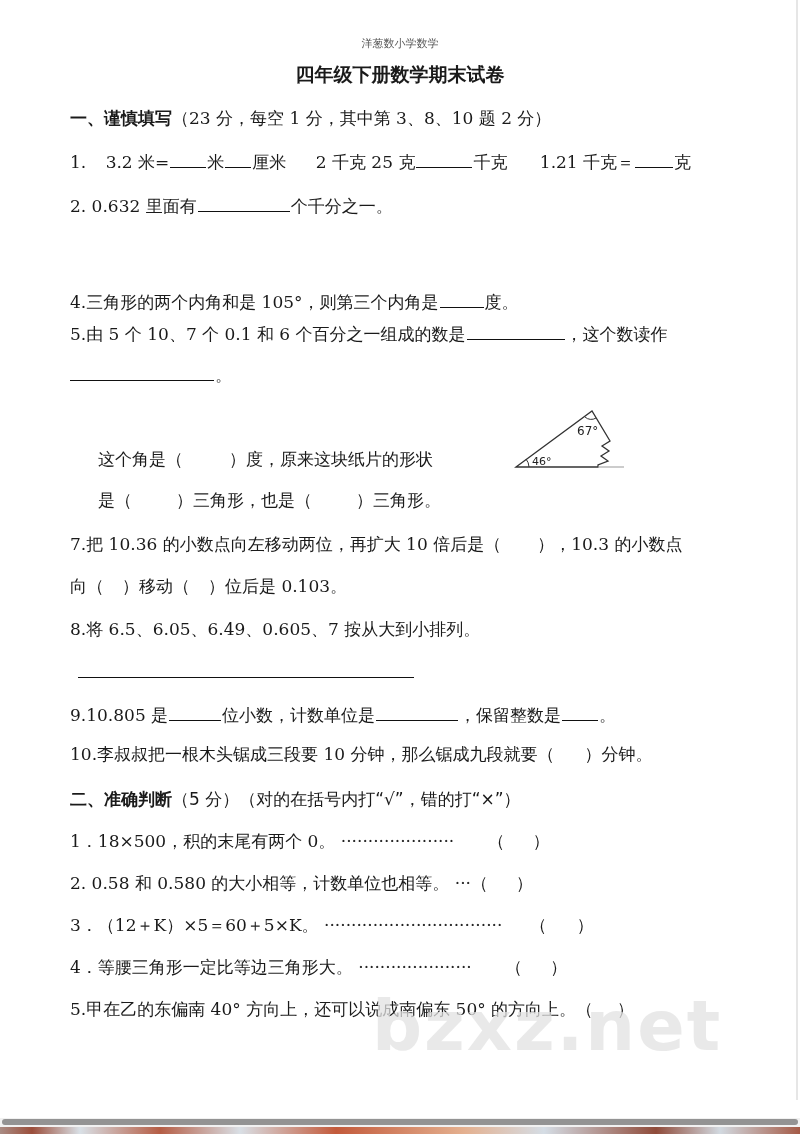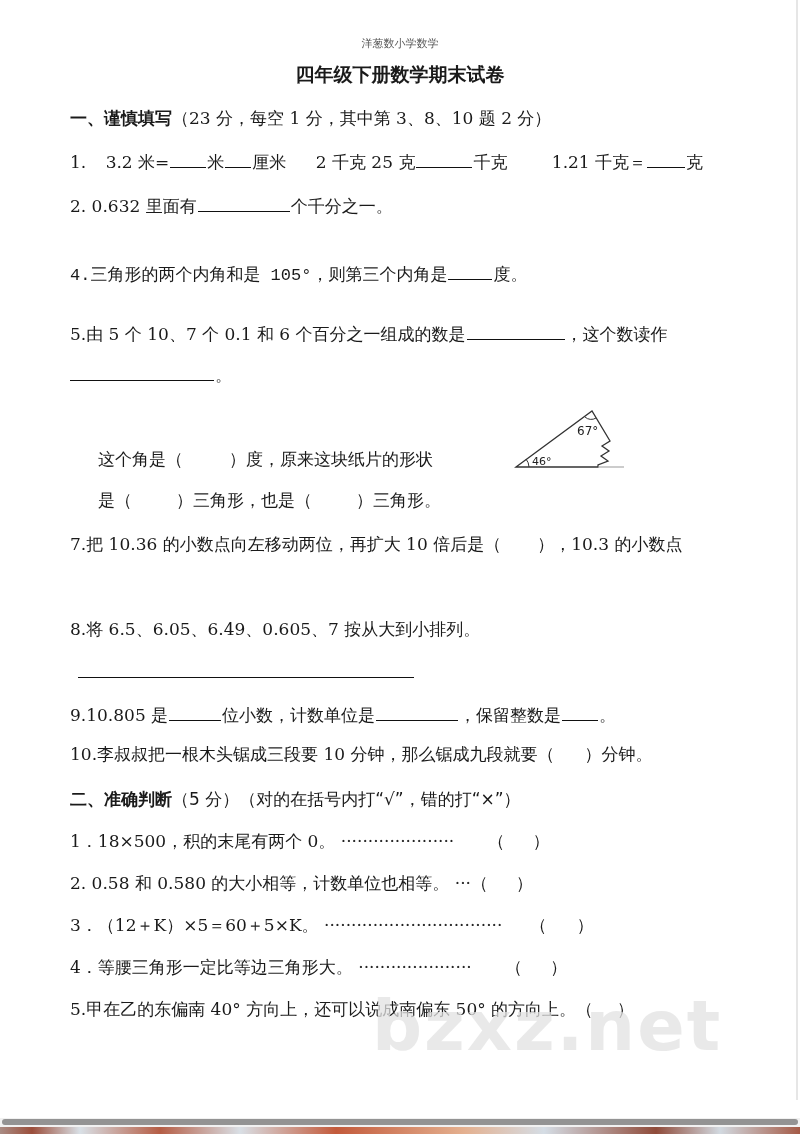--- a/index.html
+++ b/index.html
@@ -41,29 +41,29 @@
   <div class="title">四年级下册数学期末试卷</div>
 
   <div class="line" style="top:107px;">
     <span class="sec-title">一、谨慎填写</span><span class="sec-note">（23 分，每空 1 分，其中第 3、8、10 题 2 分）</span>
   </div>
 
   <div class="line" style="top:150px;">
     <span>1.</span>
     <span style="margin-left:14px;">3.2 米=</span><span class="blank" style="width:36px;"></span><span>米</span><span class="blank" style="width:26px;"></span><span>厘米</span>
     <span style="margin-left:24px;">2 千克 25 克</span><span class="blank" style="width:56px;"></span><span>千克</span>
-    <span style="margin-left:39px;">1.21 千克＝</span><span class="blank" style="width:38px;"></span><span>克</span>
+    <span style="margin-left:27px;">1.21 千克＝</span><span class="blank" style="width:38px;"></span><span>克</span>
   </div>
 
   <div class="line" style="top:194px;">
     <span>2.   0.632 里面有</span><span class="blank" style="width:92px;"></span><span>个千分之一。</span>
   </div>
 
 
-  <div class="line" style="top:262px;font-family:Liberation Mono, monospace;">
+  <div class="line" style="top:290px;">
     <span>4.三角形的两个内角和是 105°，则第三个内角是</span><span class="blank" style="width:44px;"></span><span>度。</span>
   </div>
 
   <div class="line" style="top:322px;">
     <span>5.由 5 个 10、7 个 0.1 和 6 个百分之一组成的数是</span><span class="blank" style="width:98px;"></span><span>，这个数读作</span>
   </div>
   <div class="line" style="top:363px;">
     <span class="blank" style="width:144px; margin-left:0;"></span><span>。</span>
   </div>
 
@@ -78,20 +78,23 @@
     <polygon points="4,59 80,3 98,33 90,38 97,43 89,48 96,53 86,57 86,59" fill="none" stroke="#333" stroke-width="1.3"></polygon>
     <line x1="86" y1="59" x2="112" y2="59" stroke="#999" stroke-width="1"></line>
     <path d="M 17 59 A 13 13 0 0 0 14 51" fill="none" stroke="#333" stroke-width="1"></path>
     <path d="M 73 9 A 9 9 0 0 0 84 10" fill="none" stroke="#333" stroke-width="1"></path>
     <text x="65" y="27" font-size="12" font-family="DejaVu Sans, sans-serif" fill="#222">67°</text>
     <text x="20" y="57" font-size="11" font-family="DejaVu Sans, sans-serif" fill="#222">46°</text>
   </svg>
 
   <div class="line" style="top:533px;">
     <span>7.把 10.36 的小数点向左移动两位，再扩大 10 倍后是（</span><span class="paren" style="width:36px;"></span><span>），10.3 的小数点</span>
+  </div>
+  <div class="line" style="top:575px;">
+    <span>向（</span><span class="paren" style="width:18px;"></span><span>）移动（</span><span class="paren" style="width:18px;"></span><span>）位后是 0.103。</span>
   </div>
 
   <div class="line" style="top:618px;">8.将 6.5、6.05、6.49、0.605、7 按从大到小排列。</div>
   <div class="line" style="top:660px; left:78px;">
     <span class="blank" style="width:336px; margin:0;"></span>
   </div>
 
   <div class="line" style="top:703px;">
     <span>9.10.805 是</span><span class="blank" style="width:52px;"></span><span>位小数，计数单位是</span><span class="blank" style="width:82px;"></span><span>，保留整数是</span><span class="blank" style="width:36px;"></span><span>。</span>
   </div>

